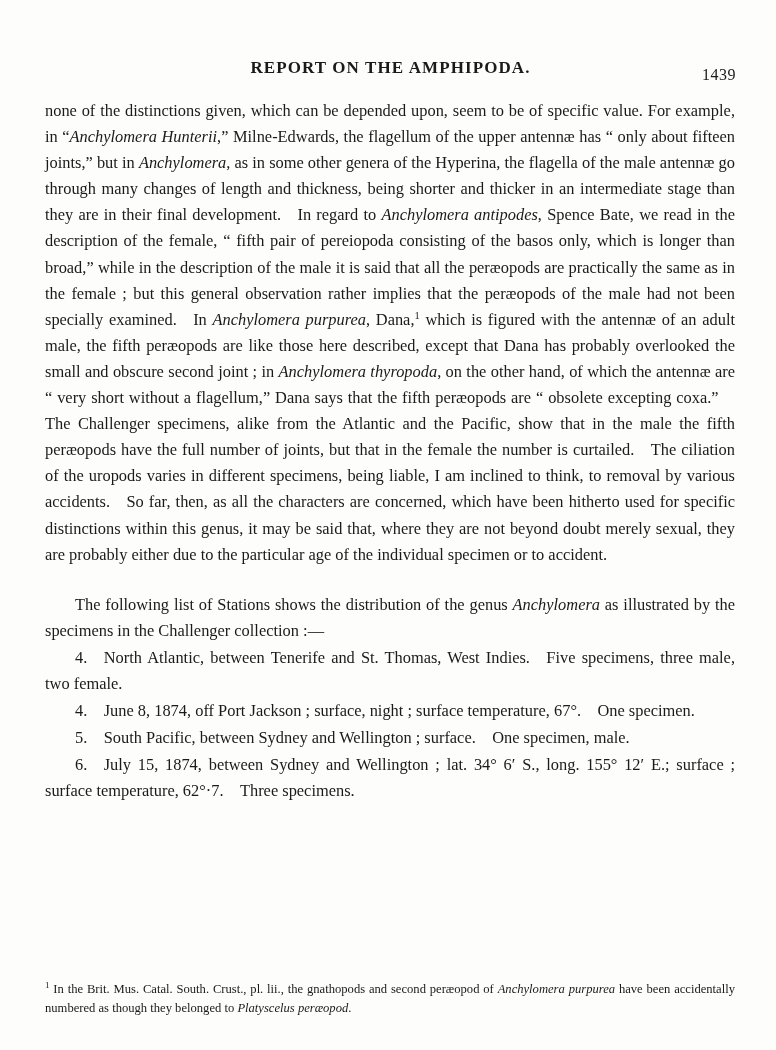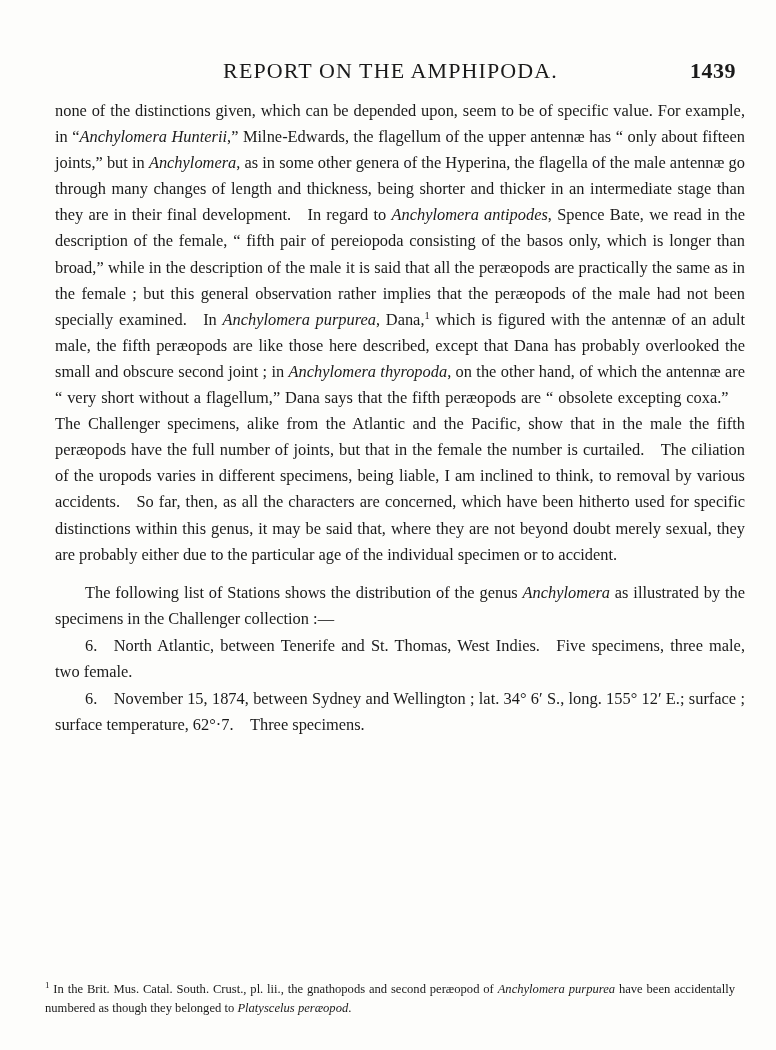--- a/index.html
+++ b/index.html
@@ -20,55 +20,55 @@
     position: absolute;
     top: 58px;
     left: 45px;
     right: 40px;
     height: 26px;
     display: flex;
     align-items: baseline;
     justify-content: center;
   }
   .running-title {
-    font-size: 22px;
+    font-size: 17px;
     letter-spacing: 1.1px;
-    font-weight: 400;
+    font-weight: 700;
     font-variant: small-caps;
     text-transform: uppercase;
     white-space: nowrap;
   }
   .page-number {
     position: absolute;
     right: 0;
     bottom: 0;
-    font-size: 22px;
-    font-weight: 700;
+    font-size: 16px;
+    font-weight: 400;
     letter-spacing: 0.5px;
   }
   .body {
     position: absolute;
     top: 98px;
-    left: 55px;
+    left: 45px;
     width: 690px;
   }
   p {
     margin: 0;
     font-size: 16.4px;
     line-height: 26.1px;
     text-align: justify;
     text-justify: inter-word;
     hyphens: none;
   }
   p.main {
     text-indent: 0;
   }
   p.para-indent {
     text-indent: 30px;
-    margin-top: 12px;
+    margin-top: 24px;
   }
   p.list-item {
     text-indent: 30px;
     margin-top: 1px;
   }
   .it {
     font-style: italic;
   }
   sup {
     font-size: 10.5px;
@@ -97,20 +97,22 @@
     <div class="running-title">REPORT ON THE AMPHIPODA.</div>
     <div class="page-number">1439</div>
   </div>
 
   <div class="body">
 
     <p class="main"><span>none of the distinctions given, which can be depended upon, seem to be of specific value. For example, in “</span><span class="it">Anchylomera Hunterii</span><span>,” Milne-Edwards, the flagellum of the upper antennæ has “ only about fifteen joints,” but in </span><span class="it">Anchylomera</span><span>, as in some other genera of the Hyperina, the flagella of the male antennæ go through many changes of length and thickness, being shorter and thicker in an intermediate stage than they are in their final development. In regard to </span><span class="it">Anchylomera antipodes</span><span>, Spence Bate, we read in the description of the female, “ fifth pair of pereiopoda consisting of the basos only, which is longer than broad,” while in the description of the male it is said that all the peræopods are practically the same as in the female ; but this general observation rather implies that the peræopods of the male had not been specially examined. In </span><span class="it">Anchylomera purpurea</span><span>, Dana,</span><sup>1</sup><span> which is figured with the antennæ of an adult male, the fifth peræopods are like those here described, except that Dana has probably overlooked the small and obscure second joint ; in </span><span class="it">Anchylomera thyropoda</span><span>, on the other hand, of which the antennæ are “ very short without a flagellum,” Dana says that the fifth peræopods are “ obsolete excepting coxa.” The Challenger specimens, alike from the Atlantic and the Pacific, show that in the male the fifth peræopods have the full number of joints, but that in the female the number is curtailed. The ciliation of the uropods varies in different specimens, being liable, I am inclined to think, to removal by various accidents. So far, then, as all the characters are concerned, which have been hitherto used for specific distinctions within this genus, it may be said that, where they are not beyond doubt merely sexual, they are probably either due to the particular age of the individual specimen or to accident.</span></p>
 
     <p class="para-indent"><span>The following list of Stations shows the distribution of the genus </span><span class="it">Anchylomera</span><span> as illustrated by the specimens in the Challenger collection :—</span></p>
 
-    <p class="list-item">6. North Atlantic, between Tenerife and St. Thomas, West Indies. Five specimens, three male, two female.</p>
-    <p class="list-item">6. November 15, 1874, between Sydney and Wellington ; lat. 34° 6′ S., long. 155° 12′ E.; surface ; surface temperature, 62°·7. Three specimens.</p>
+    <p class="list-item">4. North Atlantic, between Tenerife and St. Thomas, West Indies. Five specimens, three male, two female.</p>
+    <p class="list-item">4. June 8, 1874, off Port Jackson ; surface, night ; surface temperature, 67°. One specimen.</p>
+    <p class="list-item">5. South Pacific, between Sydney and Wellington ; surface. One specimen, male.</p>
+    <p class="list-item">6. July 15, 1874, between Sydney and Wellington ; lat. 34° 6′ S., long. 155° 12′ E.; surface ; surface temperature, 62°·7. Three specimens.</p>
 
   </div>
 
   <div class="footnote"><sup>1</sup><span> In the Brit. Mus. Catal. South. Crust., pl. lii., the gnathopods and second peræopod of </span><span class="it">Anchylomera purpurea</span><span> have been accidentally numbered as though they belonged to </span><span class="it">Platyscelus peræopod</span><span>.</span></div>
 
 </div>
 
 </body></html>

